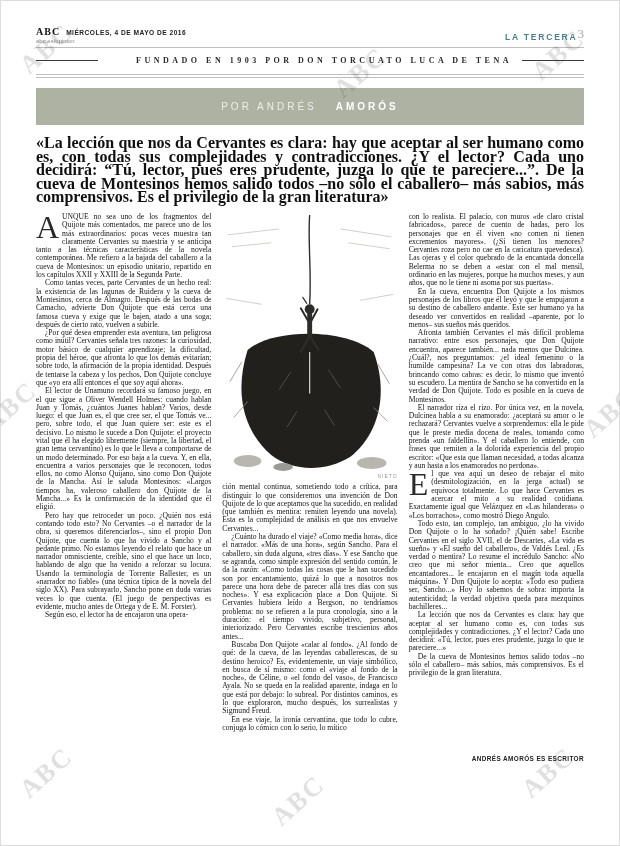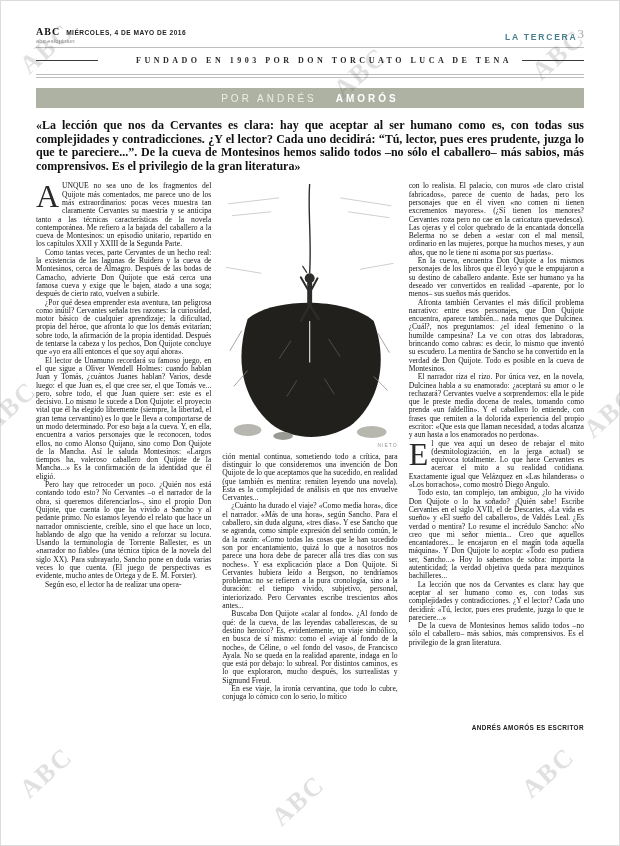--- a/index.html
+++ b/index.html
@@ -23,26 +23,26 @@
   .rule.r3{margin-top:2px;}
 
   
   .masthead{display:flex;align-items:center;gap:10px;margin-top:8px;}
   .masthead::before,.masthead::after{content:"";flex:1;height:1px;background:#3a3a3a;}
   .masthead span{font-size:8px;font-weight:bold;letter-spacing:3.5px;color:#2b2b2b;white-space:nowrap;padding-left:28px;}
 
   .title{margin:8px 0 7px;text-align:center;font-weight:normal;font-size:27px;letter-spacing:.5px;color:#161616;}
 
   
-  .byline-band{margin-top:10px;height:20px;background:#aeb2a3;display:flex;align-items:center;justify-content:center;
+  .byline-band{margin-top:10px;height:37px;background:#aeb2a3;display:flex;align-items:center;justify-content:center;
                font-family:"Liberation Sans",sans-serif;font-size:10px;letter-spacing:3px;}
   .byline-prefix{color:#edeee5;}
   .byline-name{color:#ffffff;font-weight:bold;margin-left:19px;}
 
-  .lead{margin:11px 0 0;font-weight:bold;font-size:12px;line-height:13.6px;text-align:justify;color:#101010;}
+  .lead{margin:11px 0 0;font-weight:bold;font-size:16px;line-height:13.6px;text-align:justify;color:#101010;}
 
   
   .columns{margin-top:9px;display:flex;gap:11px;height:552px;overflow:hidden;}
   .col{flex:1;position:relative;font-size:7.6px;line-height:8.3px;text-align:justify;
        hyphens:auto;-webkit-hyphens:auto;color:#141414;}
   .col p{margin:0;text-indent:9px;}
   .col p.flush{text-indent:0;}
   .dropcap{float:left;font-size:32px;line-height:27px;padding:1px 3px 0 0;color:#2a2a2a;}
 
   
@@ -110,21 +110,21 @@
     <p class="lead">«La lección que nos da Cervantes es clara: hay que aceptar al ser humano como es, con todas sus complejidades y contradicciones. ¿Y el lector? Cada uno decidirá: “Tú, lector, pues eres prudente, juzga lo que te pareciere...”. De la cueva de Montesinos hemos salido todos –no sólo el caballero– más sabios, más comprensivos. Es el privilegio de la gran literatura»</p>
 
     <div class="columns">
 
       <div class="col">
         <p class="flush"><span class="dropcap">A</span><span>UNQUE no sea uno de los fragmentos del Quijote más comentados, me parece uno de los más extraordinarios: pocas veces muestra tan claramente Cervantes su maestría y se anticipa tanto a las técnicas características de la novela contemporánea. Me refiero a la bajada del caballero a la cueva de Montesinos: un episodio unitario, repartido en los capítulos XXII y XXIII de la Segunda Parte.</span></p>
         <p>Como tantas veces, parte Cervantes de un hecho real: la existencia de las lagunas de Ruidera y la cueva de Montesinos, cerca de Almagro. Después de las bodas de Camacho, advierte Don Quijote que está cerca una famosa cueva y exige que le bajen, atado a una soga; después de cierto rato, vuelven a subirle.</p>
         <p>¿Por qué desea emprender esta aventura, tan peligrosa como inútil? Cervantes señala tres razones: la curiosidad, motor básico de cualquier aprendizaje; la dificultad, propia del héroe, que afronta lo que los demás evitarían; sobre todo, la afirmación de la propia identidad. Después de tentarse la cabeza y los pechos, Don Quijote concluye que «yo era allí entonces el que soy aquí ahora».</p>
         <p>El lector de Unamuno recordará su famoso juego, en el que sigue a Oliver Wendell Holmes: cuando hablan Juan y Tomás, ¿cuántos Juanes hablan? Varios, desde luego: el que Juan es, el que cree ser, el que Tomás ve... pero, sobre todo, el que Juan quiere ser: este es el decisivo. Lo mismo le sucede a Don Quijote: el proyecto vital que él ha elegido libremente (siempre, la libertad, el gran tema cervantino) es lo que le lleva a comportarse de un modo determinado. Por eso baja a la cueva. Y, en ella, encuentra a varios personajes que le reconocen, todos ellos, no como Alonso Quijano, sino como Don Quijote de la Mancha. Así le saluda Montesinos: «Largos tiempos ha, valeroso caballero don Quijote de la Mancha...» Es la confirmación de la identidad que él eligió.</p>
         <p>Pero hay que retroceder un poco. ¿Quién nos está contando todo esto? No Cervantes –o el narrador de la obra, si queremos diferenciarlos–, sino el propio Don Quijote, que cuenta lo que ha vivido a Sancho y al pedante primo. No estamos leyendo el relato que hace un narrador omnisciente, creíble, sino el que hace un loco, hablando de algo que ha venido a reforzar su locura. Usando la terminología de Torrente Ballester, es un «narrador no fiable» (una técnica típica de la novela del siglo XX). Para subrayarlo, Sancho pone en duda varias veces lo que cuenta. (El juego de perspectivas es evidente, mucho antes de Ortega y de E. M. Forster).</p>
-        <p>Según eso, el lector ha de realizar una opera-</p>
+        <p>Según eso, el lector ha de encajaron una opera-</p>
       </div>
 
       <div class="col">
         <figure class="illo">
           <svg viewBox="0 0 178 260" preserveAspectRatio="none">
             <rect width="178" height="260" fill="#ffffff"></rect>
             <g stroke="#b9b9b4" stroke-width="0.7">
               <line x1="6" y1="22" x2="58" y2="16"></line>
               <line x1="10" y1="34" x2="50" y2="30"></line>
               <line x1="120" y1="16" x2="172" y2="24"></line>

